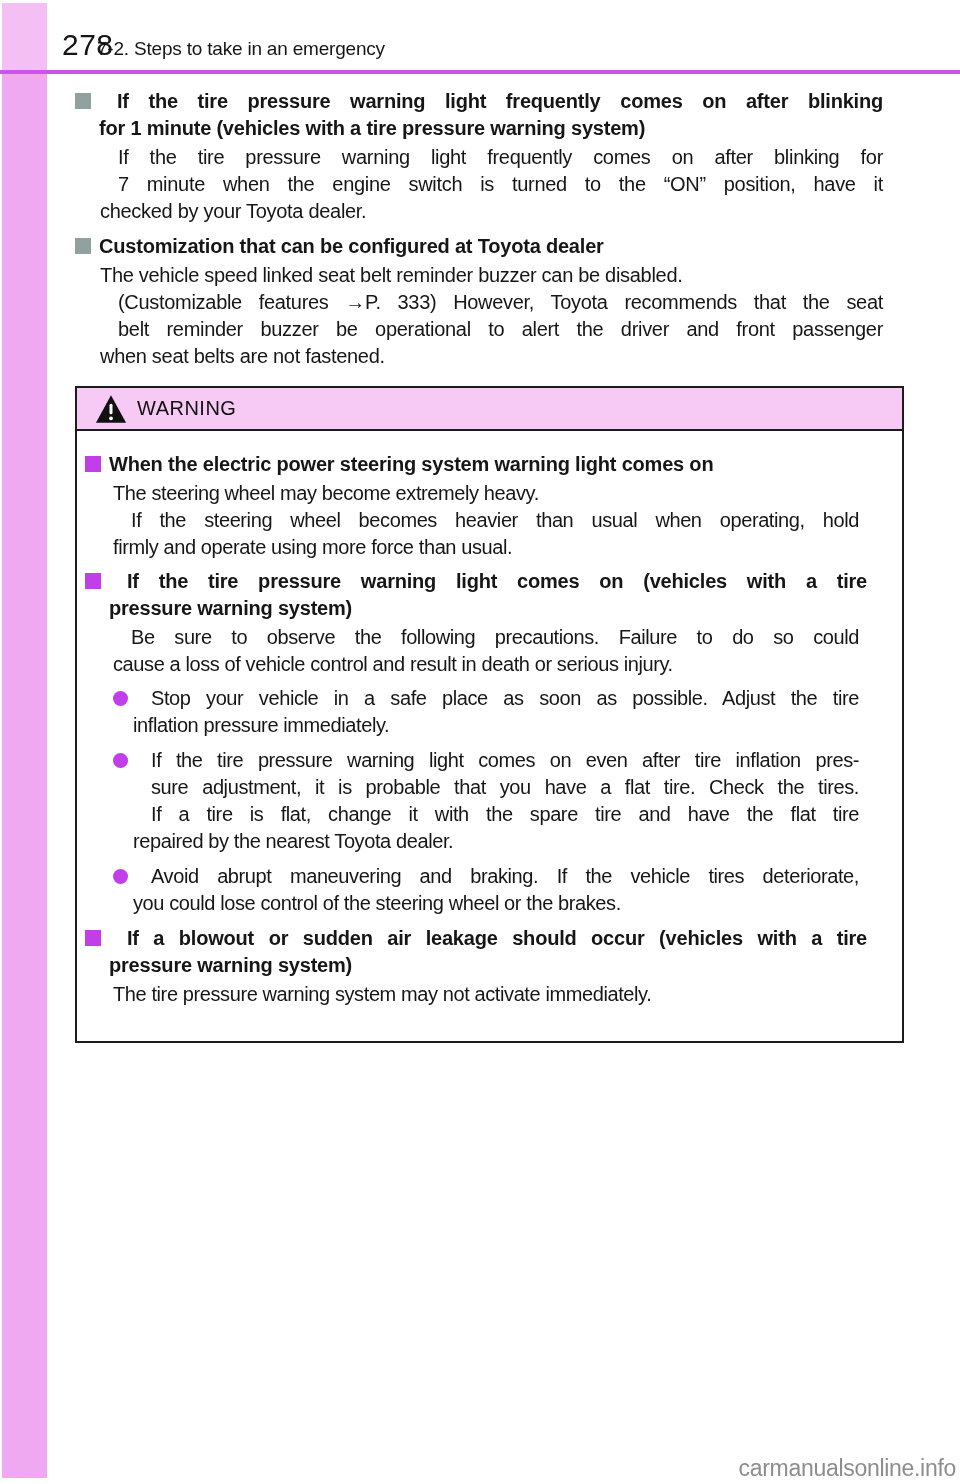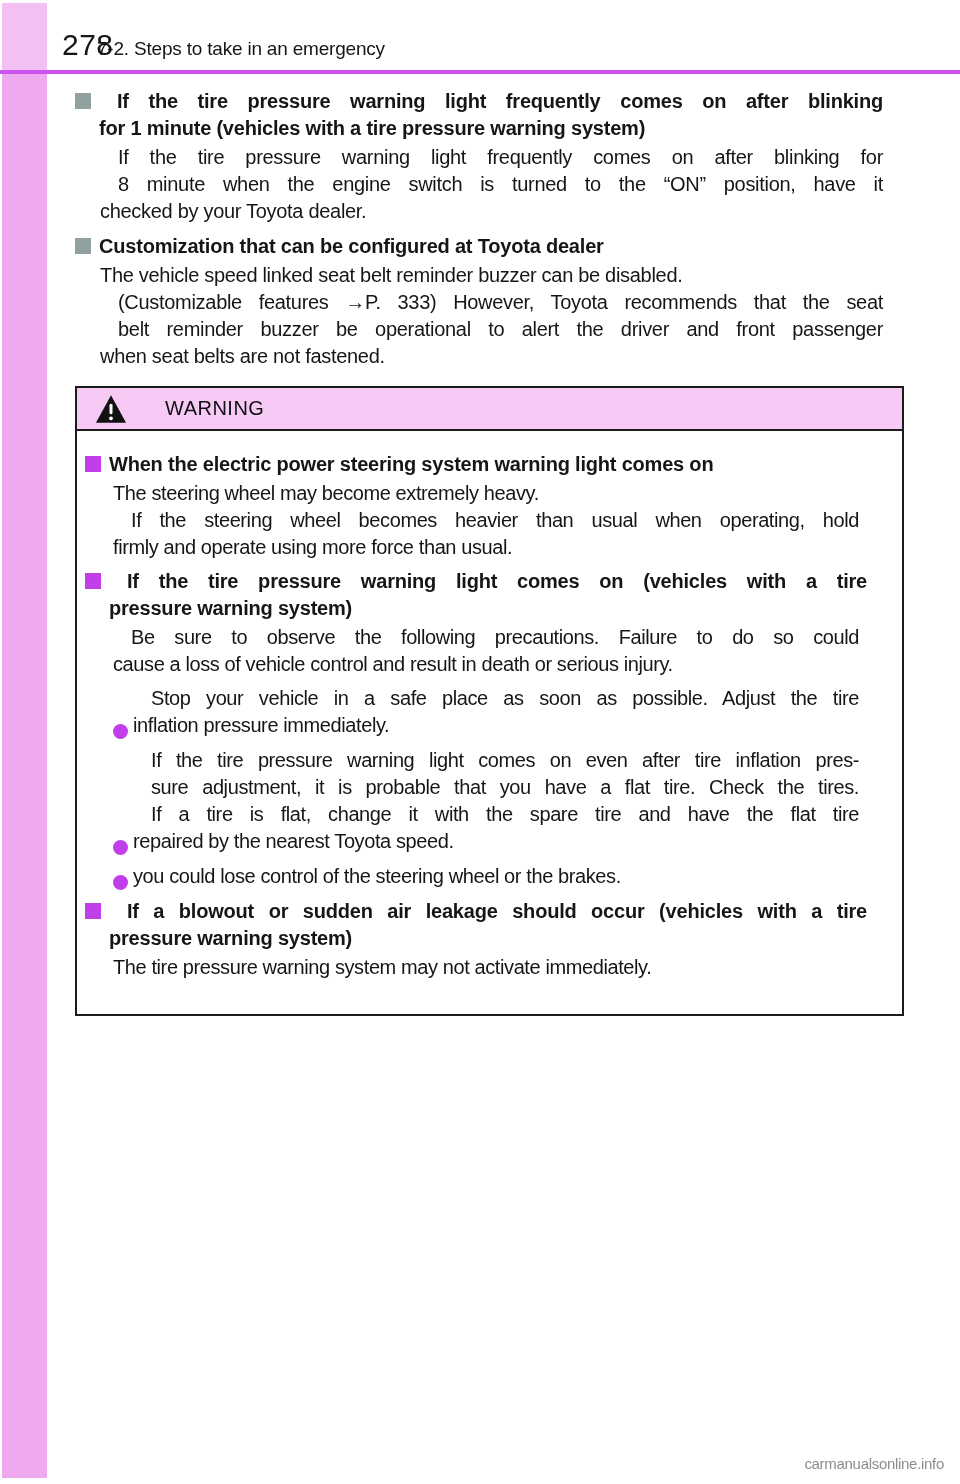--- a/index.html
+++ b/index.html
@@ -25,32 +25,32 @@
   .sect-head { display:flex; align-items:flex-start; }
   .sq { flex:0 0 16px; width:16px; height:16px; margin-top:5px; margin-right:8px; }
   .sq.gray { background:#91a19f; }
   .sq.mag { background:#c03fe8; }
   .head-lines { width:784px; font-weight:bold; font-size:20px; line-height:27px; letter-spacing:-0.2px; }
   .body-lines { margin-left:25px; width:783px; font-size:20px; line-height:27px; letter-spacing:-0.3px; margin-top:2px; margin-bottom:7px; }
   .line { white-space:normal; }
   .just { text-align:justify; text-align-last:justify;margin-left:18px; }
   
   .warnbox { position:absolute; left:75px; top:386px; width:829px; border:2px solid #1c1c1c; background:#ffffff; }
-  .warnband { height:43px; background:#f7c9f5; border-bottom:2px solid #1c1c1c; display:flex; align-items:center; padding-left:18px;gap:28px; }
+  .warnband { height:43px; background:#f7c9f5; border-bottom:2px solid #1c1c1c; display:flex; align-items:center; padding-left:18px; }
   .warn-title { font-size:20px; letter-spacing:0.5px; margin-left:10px; color:#111; }
   .warn-icon { width:32px; height:30px; display:block; }
   .warnbody { padding:20px 32px 26px 8px; }
   .wblock { margin-bottom:7px; }
   .wblock .sect-head .head-lines { width:758px; }
   .wblock .body-lines { margin-left:28px; width:746px; letter-spacing:-0.4px; }
-  .dot-item { display:flex; align-items:flex-end; margin-left:28px; margin-bottom:8px; }
+  .dot-item { display:flex; align-items:flex-start; margin-left:28px; margin-bottom:8px; }
   .dot { flex:0 0 15px; width:15px; height:15px; border-radius:50%; background:#c03fe8; margin-top:6px; margin-right:5px; }
   .dot-lines { width:726px; font-size:20px; line-height:27px; letter-spacing:-0.4px; }
   
-  .watermark { position:absolute; right:16px; top:1455px; font-size:15px; color:#8d8d8d; letter-spacing:-0.3px; }
+  .watermark { position:absolute; right:4px; top:1455px; font-size:23px; color:#8d8d8d; letter-spacing:-0.3px; }
 </style>
 </head>
 <body>
 
 <div class="stripe"></div>
 <div class="stripe-top"></div>
 <div class="rule"></div>
 
 <div class="page-number">278</div>
 <div class="chapter">7-2. Steps to take in an emergency</div>
@@ -60,21 +60,21 @@
   <div class="sect">
     <div class="sect-head">
       <span class="sq gray"></span>
       <div class="head-lines">
         <div class="line just">If the tire pressure warning light frequently comes on after blinking</div>
         <div class="line">for 1 minute (vehicles with a tire pressure warning system)</div>
       </div>
     </div>
     <div class="body-lines">
       <div class="line just">If the tire pressure warning light frequently comes on after blinking for</div>
-      <div class="line just">8 minute when the engine switch is turned to the “ON” position, have it</div>
+      <div class="line just">7 minute when the engine switch is turned to the “ON” position, have it</div>
       <div class="line">checked by your Toyota dealer.</div>
     </div>
   </div>
 
   <div class="sect">
     <div class="sect-head">
       <span class="sq gray"></span>
       <div class="head-lines">
         <div class="line">Customization that can be configured at Toyota dealer</div>
       </div>
@@ -134,27 +134,28 @@
           <div class="line">inflation pressure immediately.</div>
         </div>
       </div>
 
       <div class="dot-item">
         <span class="dot"></span>
         <div class="dot-lines">
           <div class="line just">If the tire pressure warning light comes on even after tire inflation pres-</div>
           <div class="line just">sure adjustment, it is probable that you have a flat tire. Check the tires.</div>
           <div class="line just">If a tire is flat, change it with the spare tire and have the flat tire</div>
-          <div class="line">repaired by the nearest Toyota speed.</div>
+          <div class="line">repaired by the nearest Toyota dealer.</div>
         </div>
       </div>
 
       <div class="dot-item">
         <span class="dot"></span>
         <div class="dot-lines">
+          <div class="line just">Avoid abrupt maneuvering and braking. If the vehicle tires deteriorate,</div>
           <div class="line">you could lose control of the steering wheel or the brakes.</div>
         </div>
       </div>
     </div>
 
     <div class="wblock">
       <div class="sect-head">
         <span class="sq mag"></span>
         <div class="head-lines">
           <div class="line just">If a blowout or sudden air leakage should occur (vehicles with a tire</div>

